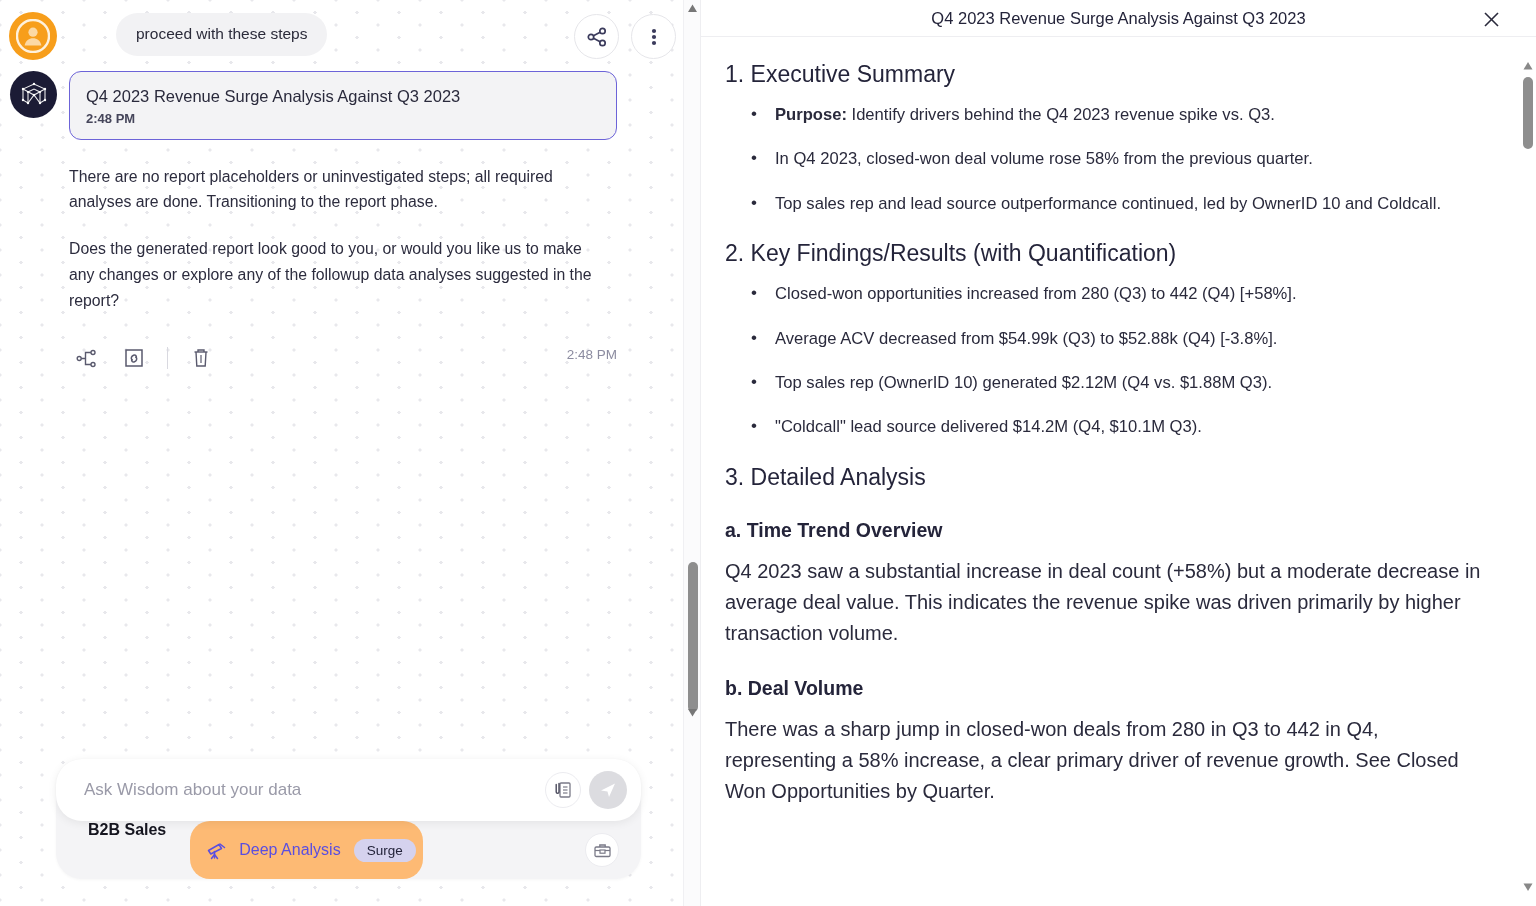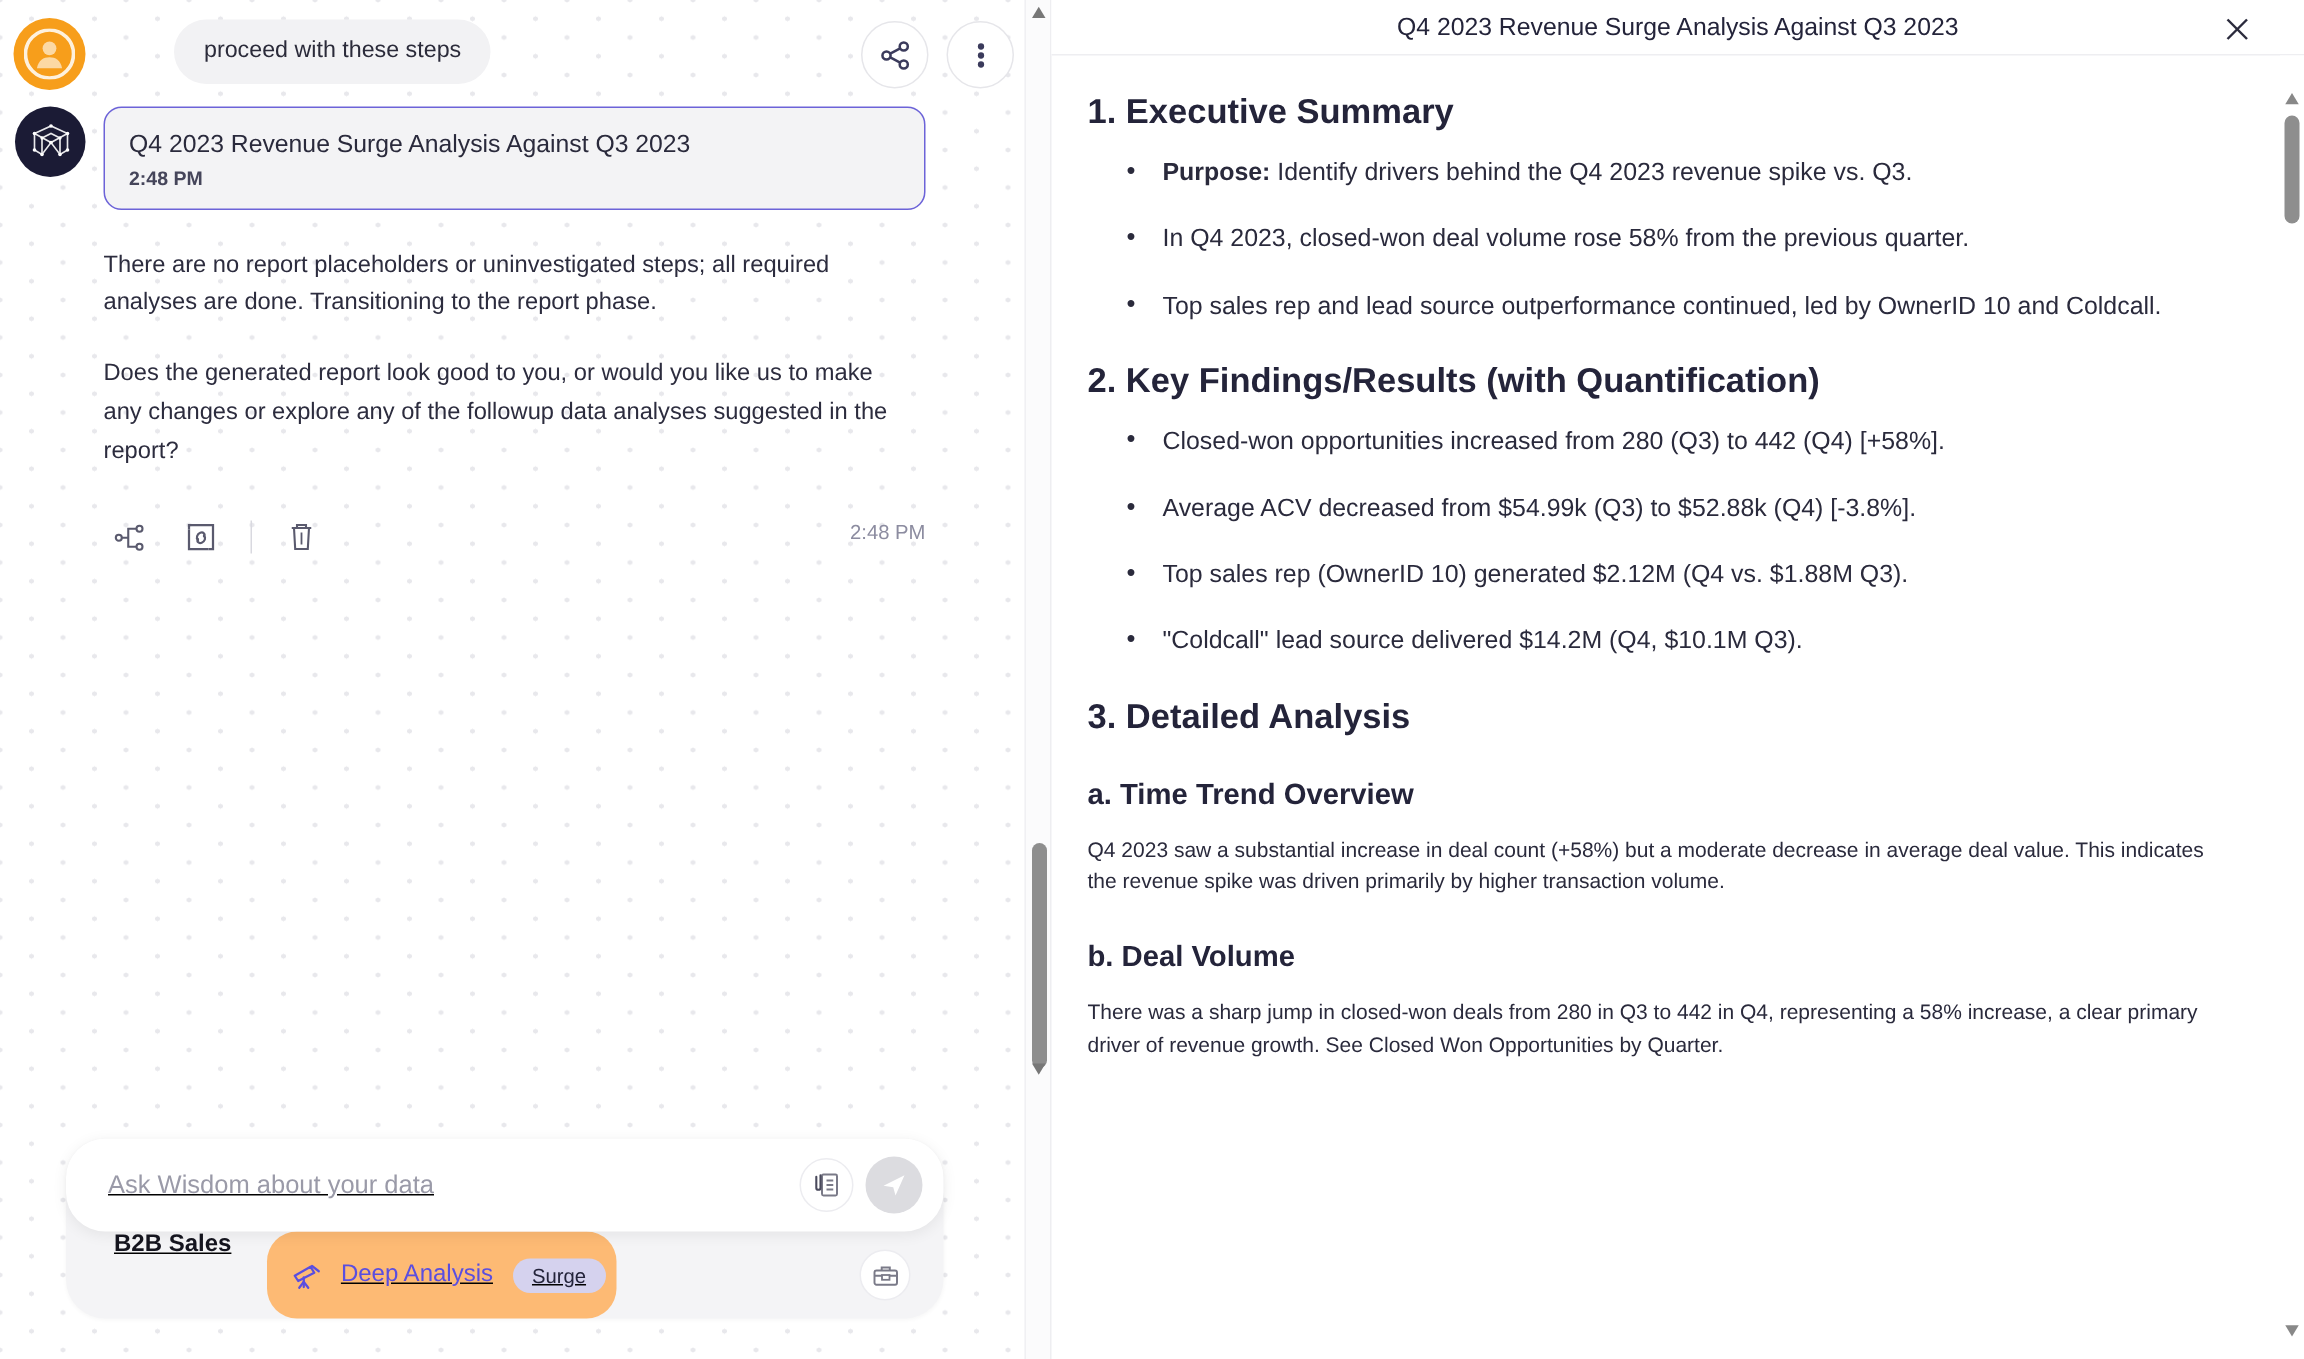--- a/index.html
+++ b/index.html
@@ -143,23 +143,22 @@
   .lsb-arrow-down { bottom: 188px; }
   .lsb-thumb {
     position: absolute; left: 3.5px; top: 562px;
     width: 10px; height: 150px;
     background: #8e8e8e; border-radius: 5px;
   }
 
   
   .composer-wrap {
     position: absolute;
-    left: 44px; bottom: 27px;
+    left: 56px; bottom: 27px;
     width: 585px;
-    text-decoration: underline;
   }
   .composer-shell {
     background: #f4f4f6;
     border-radius: 26px;
     padding-top: 0;
     box-shadow: 0 1px 3px rgba(0,0,0,0.04);
   }
   .composer-input-row {
     background: #ffffff;
     border-radius: 26px;
@@ -250,21 +249,21 @@
     display: flex; align-items: center; justify-content: center;
     cursor: pointer;
   }
   .report-body {
     flex: 1;
     padding: 24px 50px 0 24px;
     overflow: hidden;
     position: relative;
   }
   .report-body h2 {
-    font-size: 23px; font-weight: bold; color: #24243a;
+    font-size: 23px; font-weight: normal; color: #24243a;
     margin-bottom: 16px; margin-top: 0;
   }
   .report-body h2.spaced { margin-top: 25px; }
   .report-body h3 {
     font-size: 19.5px; font-weight: bold; color: #24243a;
     margin-top: 28px; margin-bottom: 14px;
   }
   .report-body ul { list-style: none; margin: 0 0 0 24px; padding: 0; }
   .report-body li {
     position: relative;
@@ -272,21 +271,21 @@
     margin-bottom: 22px;
     font-size: 16.6px; line-height: 1.35; color: #2a2a3c;
   }
   .report-body li:before {
     content: "•";
     position: absolute; left: 2px; top: -1px;
     font-size: 17px; color: #2a2a3c;
   }
   .report-body li b { font-weight: bold; }
   .report-body p {
-    font-size: 14px; line-height: 1.55; color: #2a2a3c;
+    font-size: 20px; line-height: 1.55; color: #2a2a3c;
     margin-bottom: 8px;
   }
 
   
   .right-scrollbar {
     position: absolute; right: 0; top: 37px;
     width: 16px; height: 869px;
     background: #ffffff;
   }
   .rsb-arrow-up { position: absolute; left: 3px; top: 24px; width: 10px; height: 10px; }

